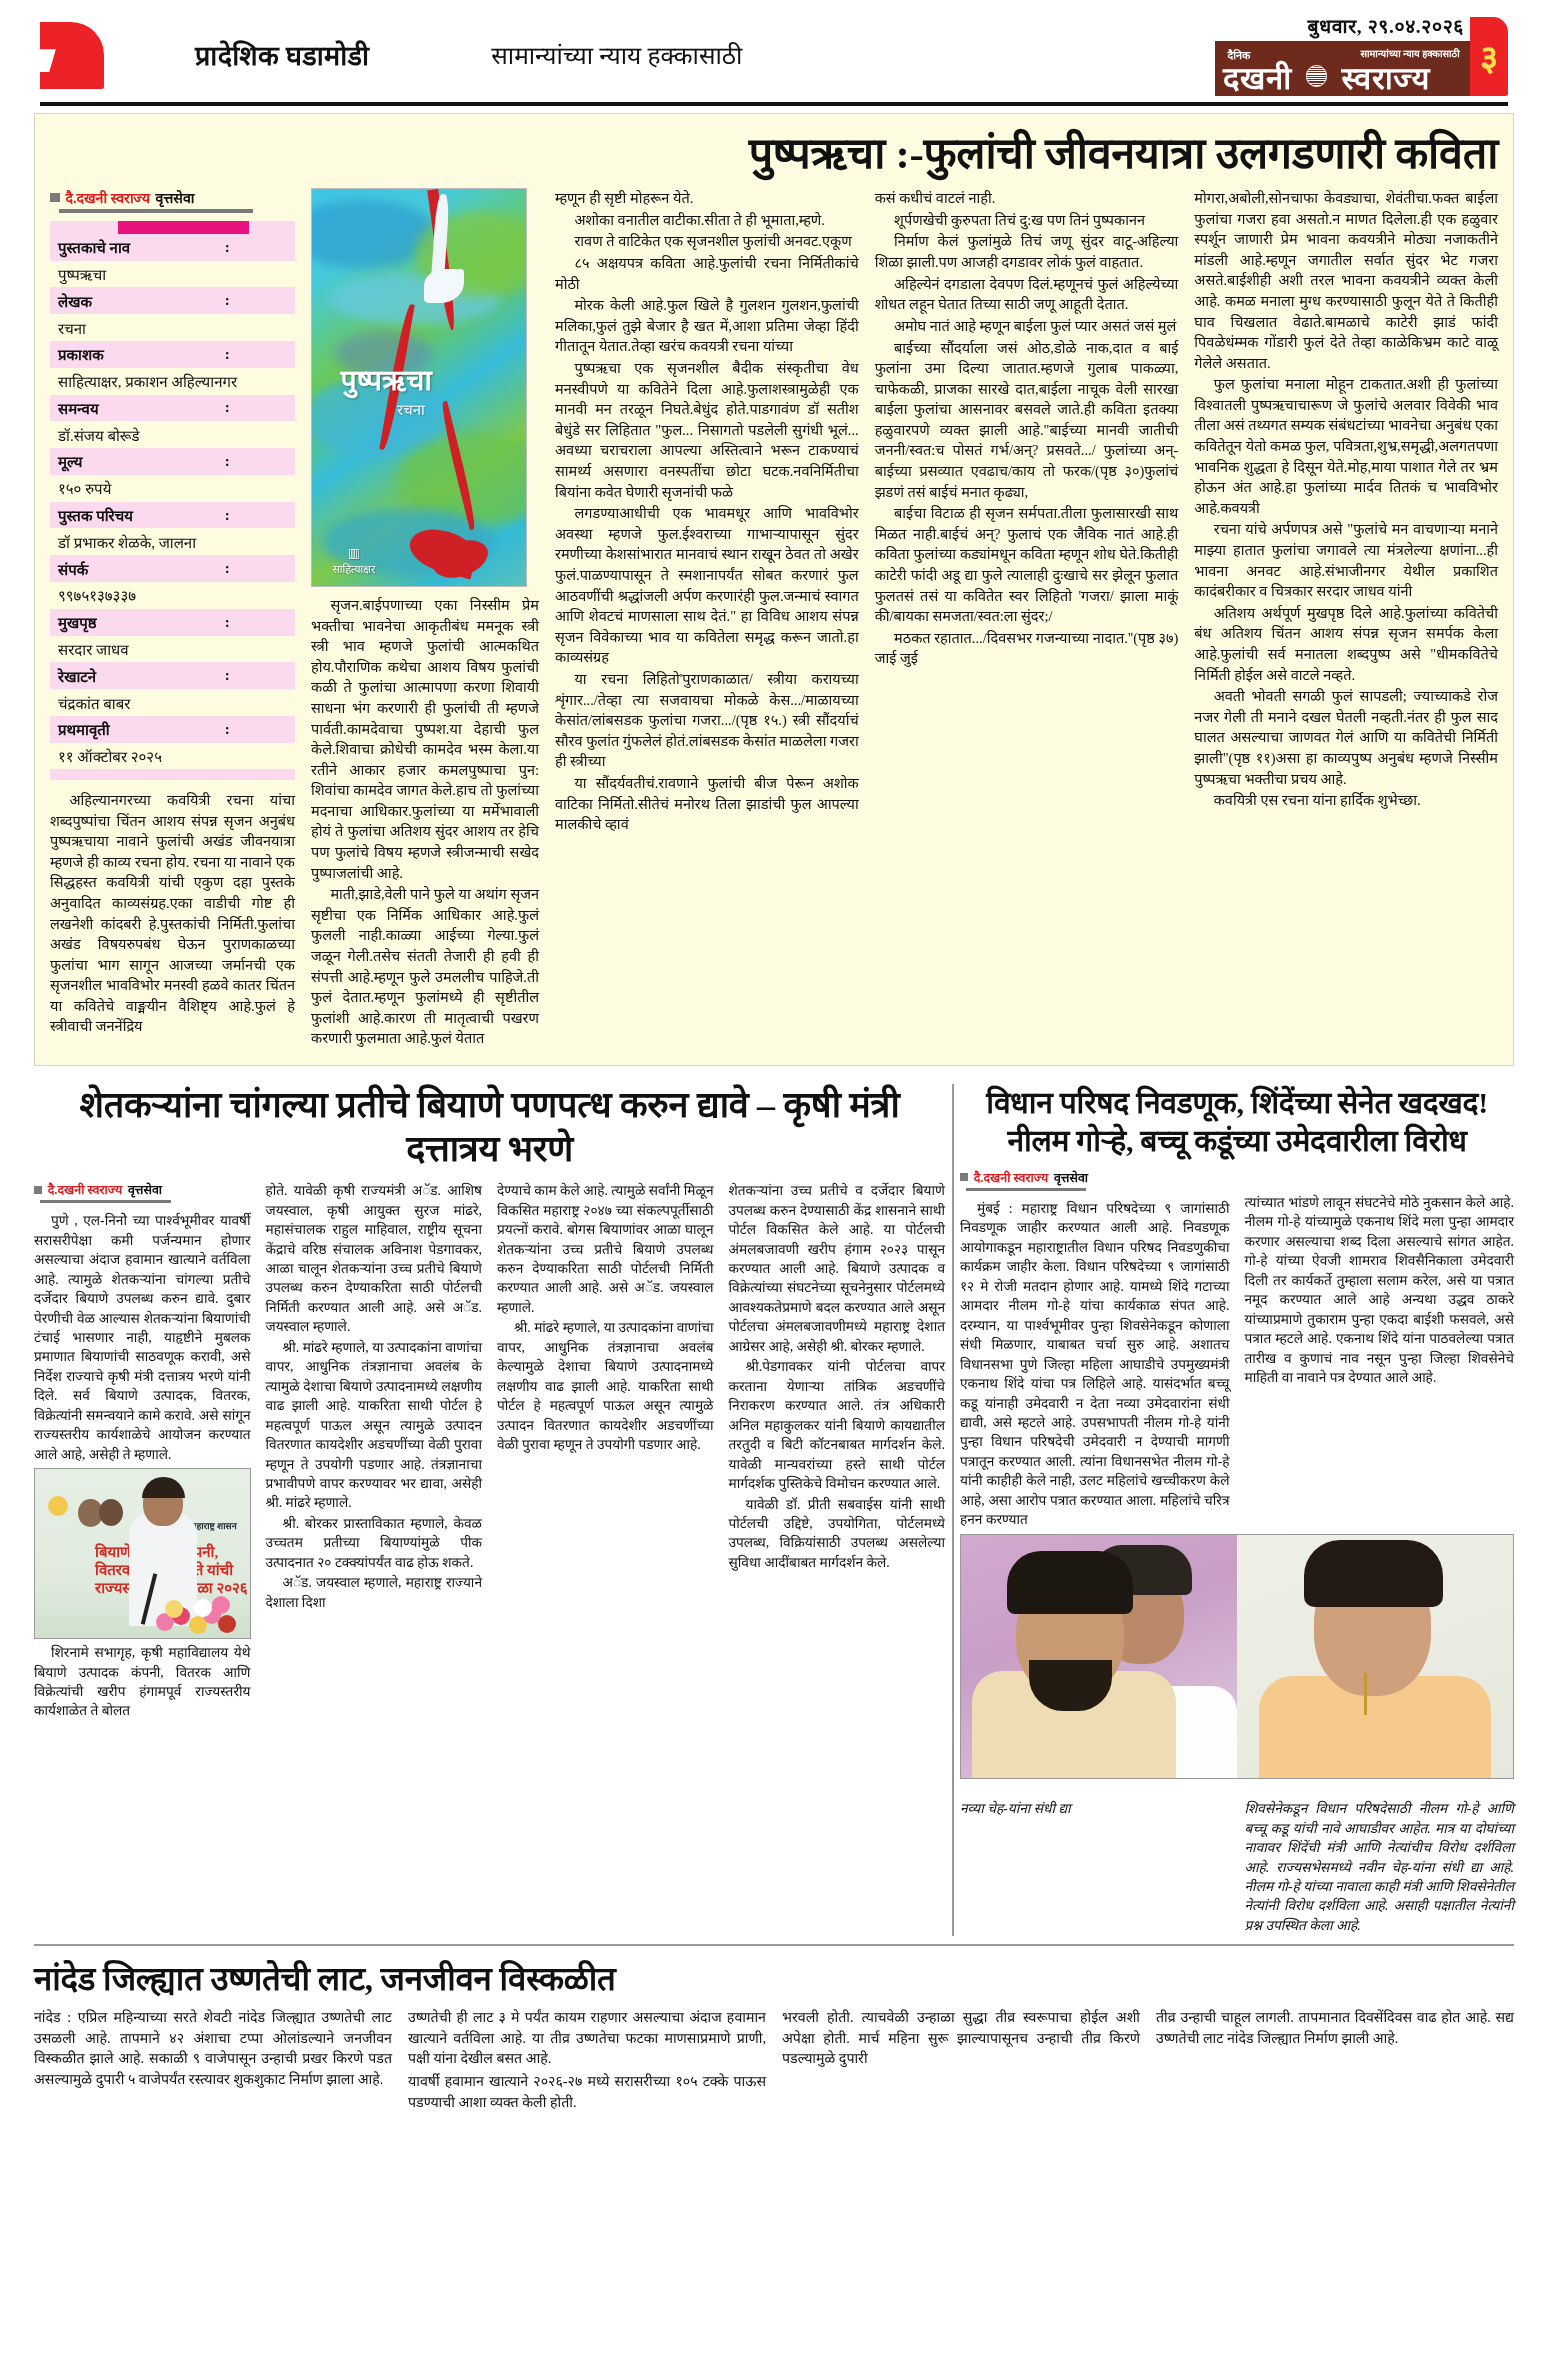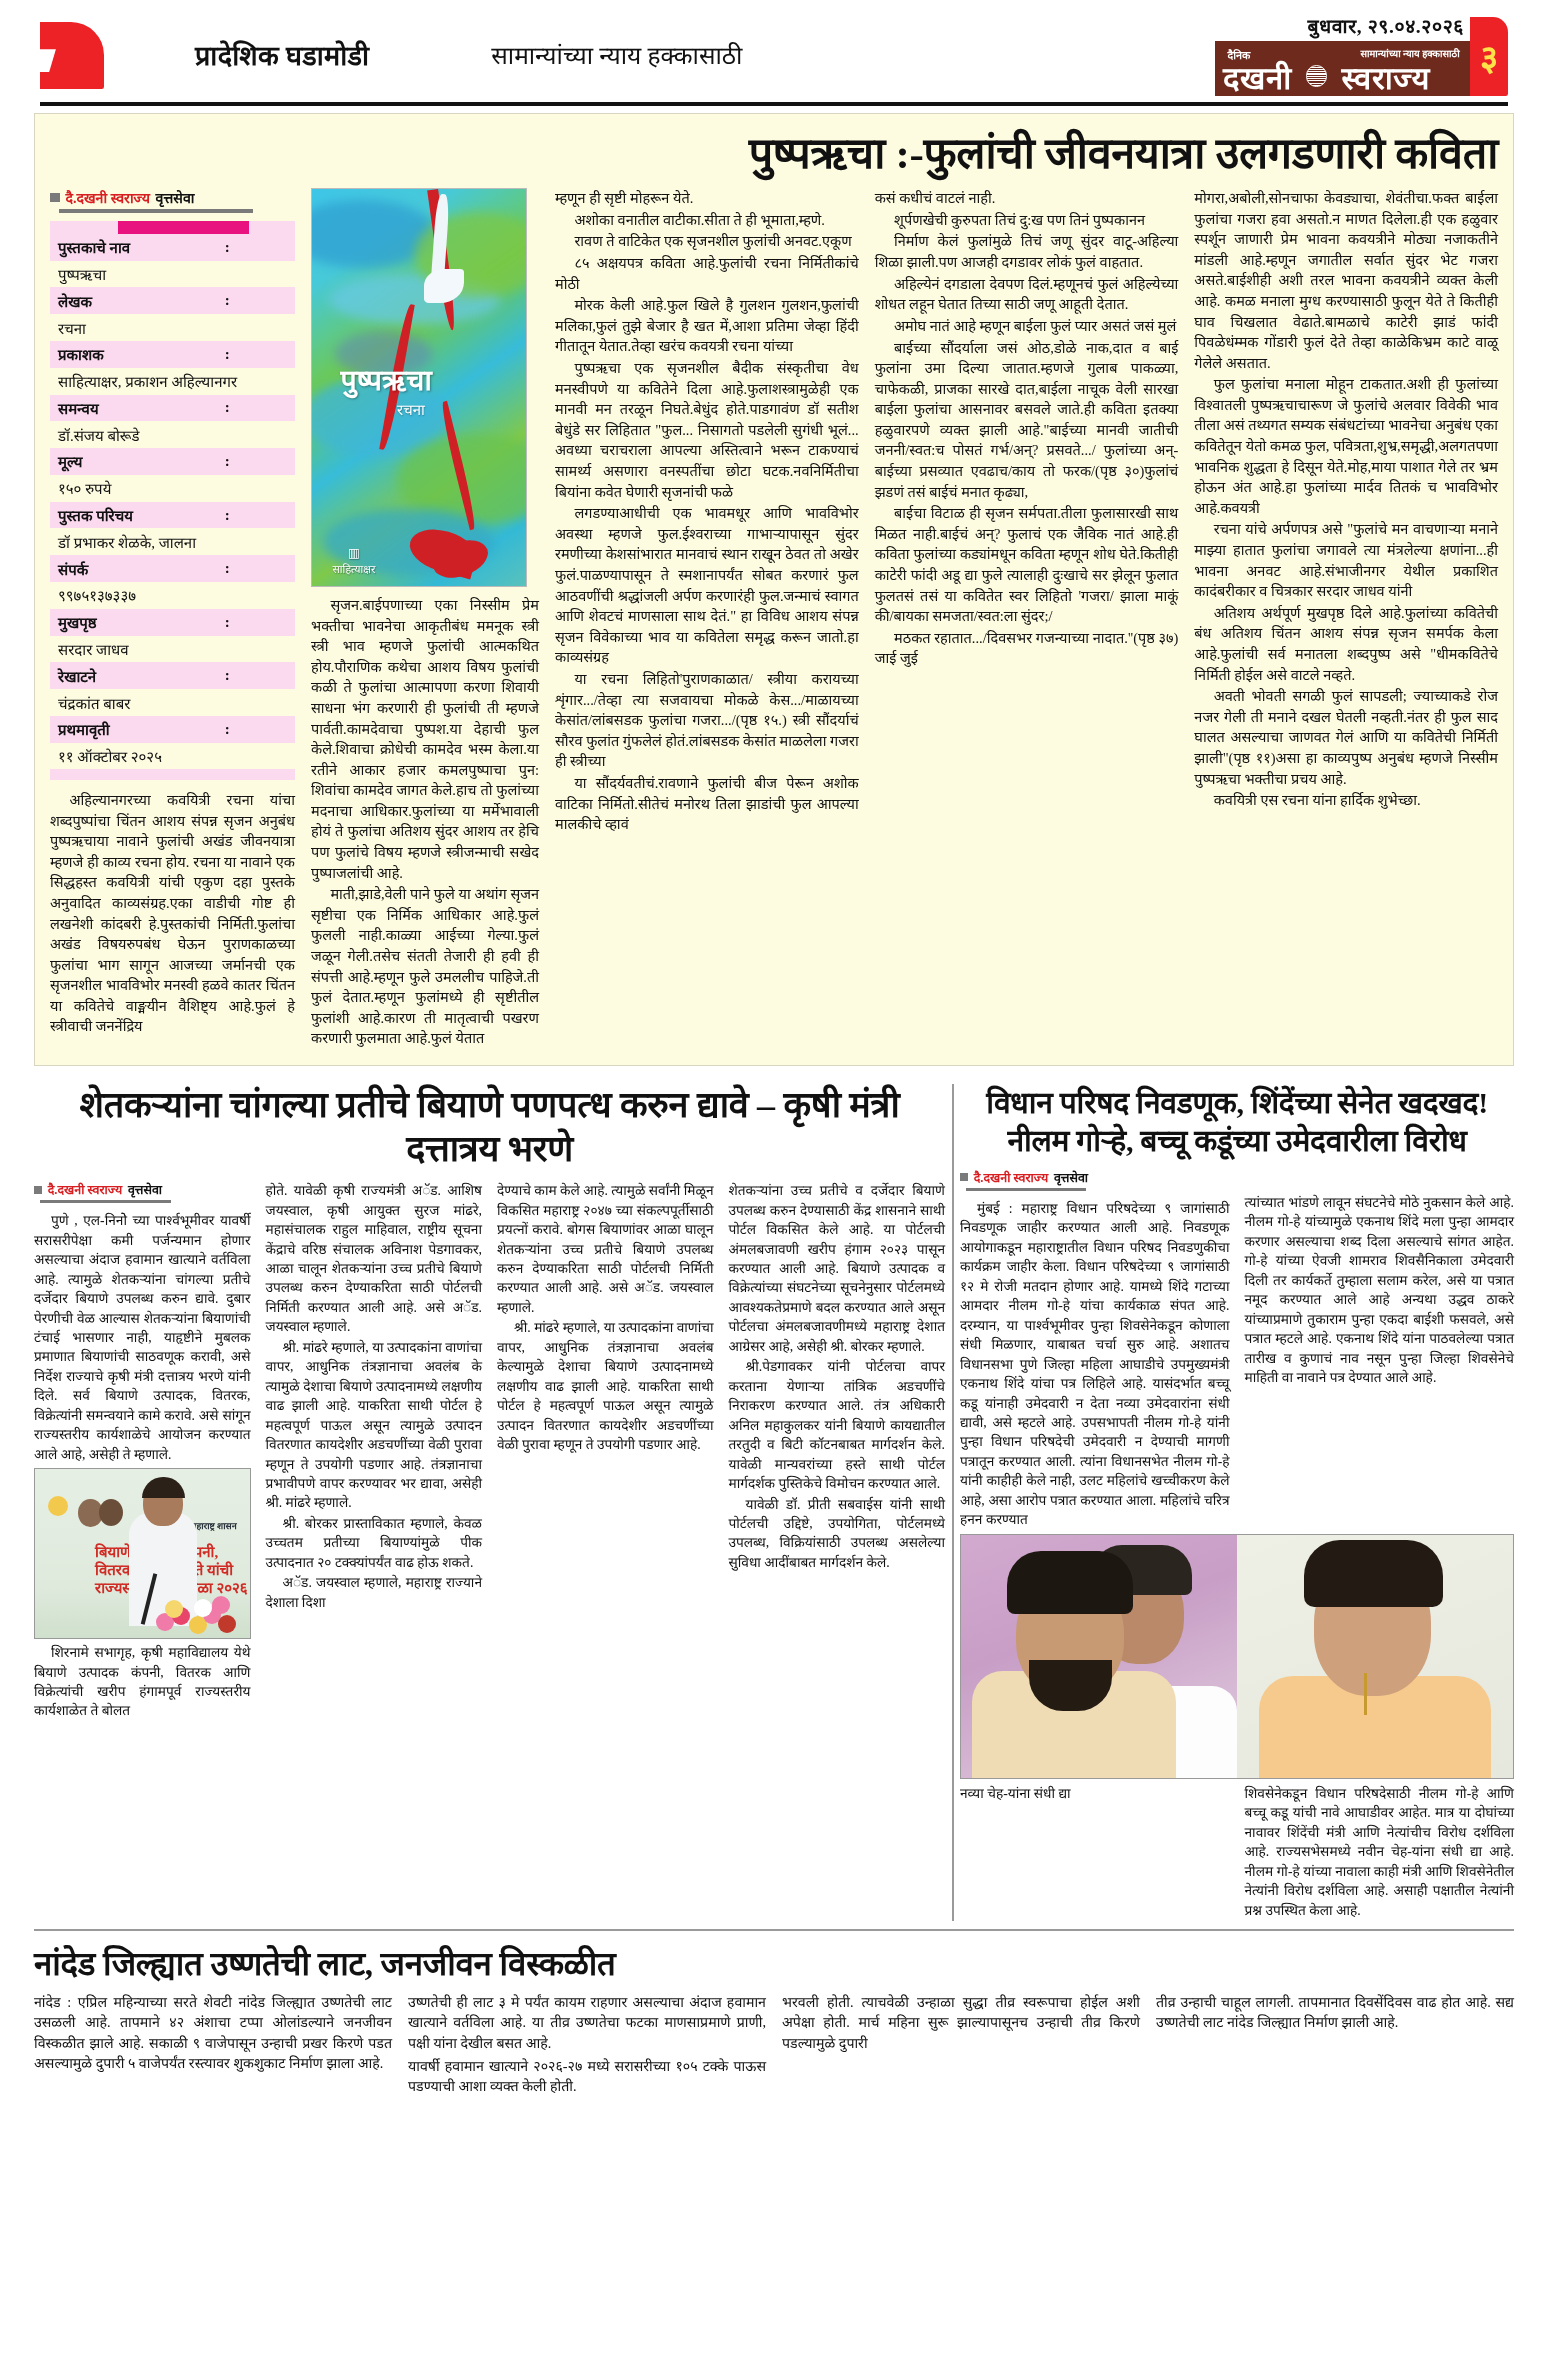--- a/index.html
+++ b/index.html
@@ -580,21 +580,21 @@
         <div class="body-a"></div>
         <div class="face-a"></div>
       </div>
       <div class="pol-right">
         <div class="body-w"></div>
         <div class="face-w"></div>
         <div class="necklace"></div>
       </div>
     </div>
 
-    <div style="display:grid;grid-template-columns:1fr 1fr;gap:16px 15px;margin-top:4px;">
+    <div style="display:grid;grid-template-columns:1fr 1fr;gap:16px 15px;margin-top:20px;font-style:italic;">
       <div class="smalltext">
         <p class="noind">नव्या चेह-यांना संधी द्या</p>
       </div>
       <div class="smalltext">
         <p class="noind">शिवसेनेकडून विधान परिषदेसाठी नीलम गो-हे आणि बच्चू कडू यांची नावे आघाडीवर आहेत. मात्र या दोघांच्या नावावर शिंदेंची मंत्री आणि नेत्यांचीच विरोध दर्शविला आहे. राज्यसभेसमध्ये नवीन चेह-यांना संधी द्या आहे. नीलम गो-हे यांच्या नावाला काही मंत्री आणि शिवसेनेतील नेत्यांनी विरोध दर्शविला आहे. असाही पक्षातील नेत्यांनी प्रश्न उपस्थित केला आहे.</p>
       </div>
     </div>
   </div>
 </div>
 

